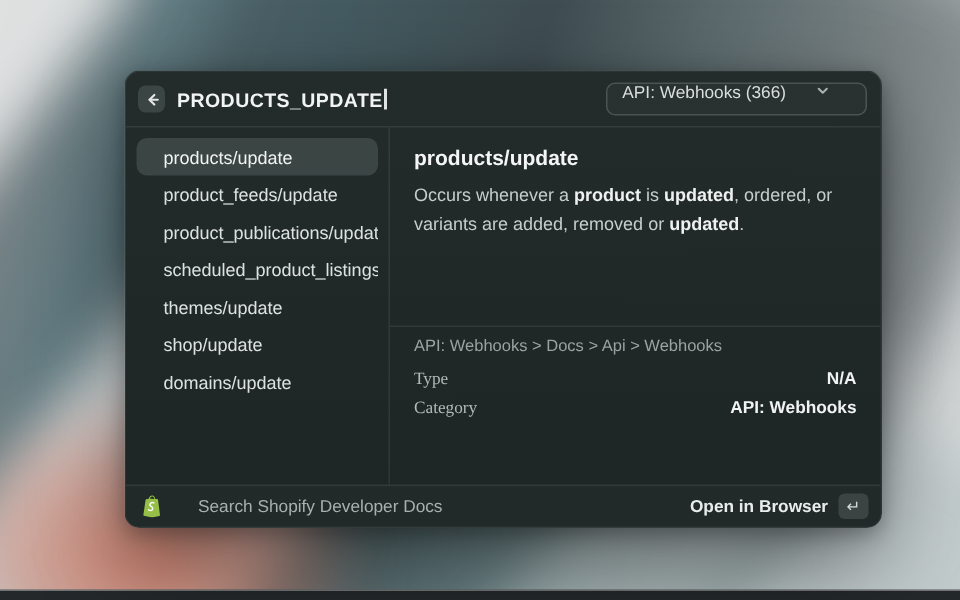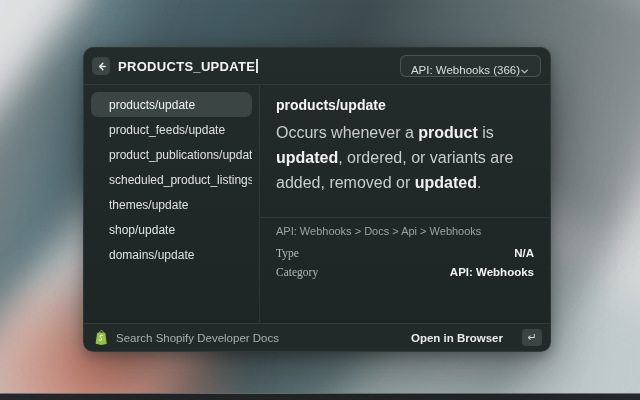--- a/index.html
+++ b/index.html
@@ -49,21 +49,21 @@
     background: radial-gradient(ellipse at center, rgba(203,118,97,0.95) 0%, rgba(203,118,97,0.45) 45%, rgba(203,118,97,0) 70%);
     filter: blur(10px);
   }
   .bottom-strip {
     position: absolute; left: 0; right: 0; bottom: 0; height: 7px;
     background: #24282a; border-top: 1px solid rgba(255,255,255,0.35);
   }
 
   
   .window {
-    position: absolute; left: 83px; top: 47px; width: 468px; height: 305px;
+    position: absolute; left: 83px; top: 47px; width: 505px; height: 305px;
     background: linear-gradient(180deg, #242c2b 0%, #202827 60%, #1e2625 100%);
     border-radius: 10px;
     border: 1px solid rgba(255,255,255,0.07);
     box-shadow: 0 22px 60px rgba(0,0,0,0.45), 0 4px 14px rgba(0,0,0,0.30);
     display: flex; flex-direction: column; overflow: hidden;
     color: #e6eae9;
   }
 
   
   .header {
@@ -76,22 +76,22 @@
     color: #dfe4e3; flex: 0 0 auto; cursor: default;
   }
   .back-btn svg { display: block; }
   .query {
     margin-left: 8px; font-size: 13px; font-weight: 600; letter-spacing: 0.3px;
     color: #f2f4f4; display: flex; align-items: center; flex: 1 1 auto;
     white-space: nowrap; overflow: hidden;
   }
   .caret { width: 1.5px; height: 14px; background: #dfe4e3; margin-left: 1px; }
   .filter-dropdown {
-    flex: 0 0 auto; height: 22px; display: flex; align-items: flex-end;
-    padding: 0 11px 0 10px; gap: 0;
+    flex: 0 0 auto; height: 22px; display: flex; align-items: flex-start;
+    padding: 0 24px 0 10px; gap: 20px;
     border: 1px solid rgba(255,255,255,0.16); border-radius: 6px;
     background: rgba(255,255,255,0.03); color: #d9dedd; font-size: 11.5px;
   }
   .filter-dropdown .chev { color: #aab2b0; display: flex; }
 
   
   .body { flex: 1 1 auto; display: flex; min-height: 0; position: relative; }
   .sidebar {
     width: 176px; flex: 0 0 176px; padding: 7px;
     border-right: 1px solid rgba(255,255,255,0.08);
@@ -100,21 +100,21 @@
   .side-item {
     height: 25px; flex: 0 0 25px; display: flex; align-items: center;
     padding: 0 10px 0 18px; border-radius: 7px; font-size: 12px; color: #dde2e1;
     white-space: nowrap; overflow: hidden; cursor: default;
   }
   .side-item.selected { background: #3b4544; color: #f0f3f2; }
 
   .detail { flex: 1 1 auto; position: relative; min-width: 0; }
   .detail-top { padding: 12px 16px 0 16px; }
   .detail-title { font-size: 14px; font-weight: 700; color: #f4f6f6; margin-bottom: 8px; }
-  .detail-desc { font-size: 16px; line-height: 1.55; color: #c7cdcc; }
+  .detail-desc { font-size: 12px; line-height: 1.55; color: #c7cdcc; }
   .detail-desc strong { color: #eef1f0; font-weight: 700; }
 
   .detail-meta {
     position: absolute; left: 0; right: 0; top: 132px;
     border-top: 1px solid rgba(255,255,255,0.08);
     padding: 4px 16px 0 16px;
   }
   .breadcrumb { font-size: 11px; color: #9aa3a1; margin-bottom: 4px; height: 17px; display:flex; align-items:center; }
   .meta-row {
     height: 19px; display: flex; align-items: center; justify-content: space-between;
@@ -122,24 +122,24 @@
   }
   .meta-label { color: #b2b9b7; font-family: Liberation Serif, serif; }
   .meta-value { color: #f0f3f2; font-weight: 700; }
 
   
   .footer {
     height: 28px; flex: 0 0 28px; display: flex; align-items: center;
     padding: 0 8px 0 10px; border-top: 1px solid rgba(255,255,255,0.08);
     background: rgba(255,255,255,0.02);
   }
-  .app-id { display: flex; align-items: center; gap: 8px; flex: 1 1 auto; }
+  .app-id { display: flex; align-items: center; gap: 24px; flex: 1 1 auto; }
   .shopify-icon { width: 14px; height: 15px; display: block; }
   .app-name { font-size: 11.5px; color: #a8b0ae; }
-  .open-action { display: flex; align-items: center; gap: 19px; cursor: default; text-align: right; }
+  .open-action { display: flex; align-items: center; gap: 7px; cursor: default; text-align: right; }
   .open-label { font-size: 11.5px; font-weight: 600; color: #e8ecec; }
   .key-badge {
     min-width: 20px; height: 17px; border-radius: 4px;
     background: rgba(255,255,255,0.12); color: #d4d9d8;
     display: flex; align-items: center; justify-content: center;
     font-size: 11px; padding: 0 3px;
   }
 </style>
 </head>
 <body>

